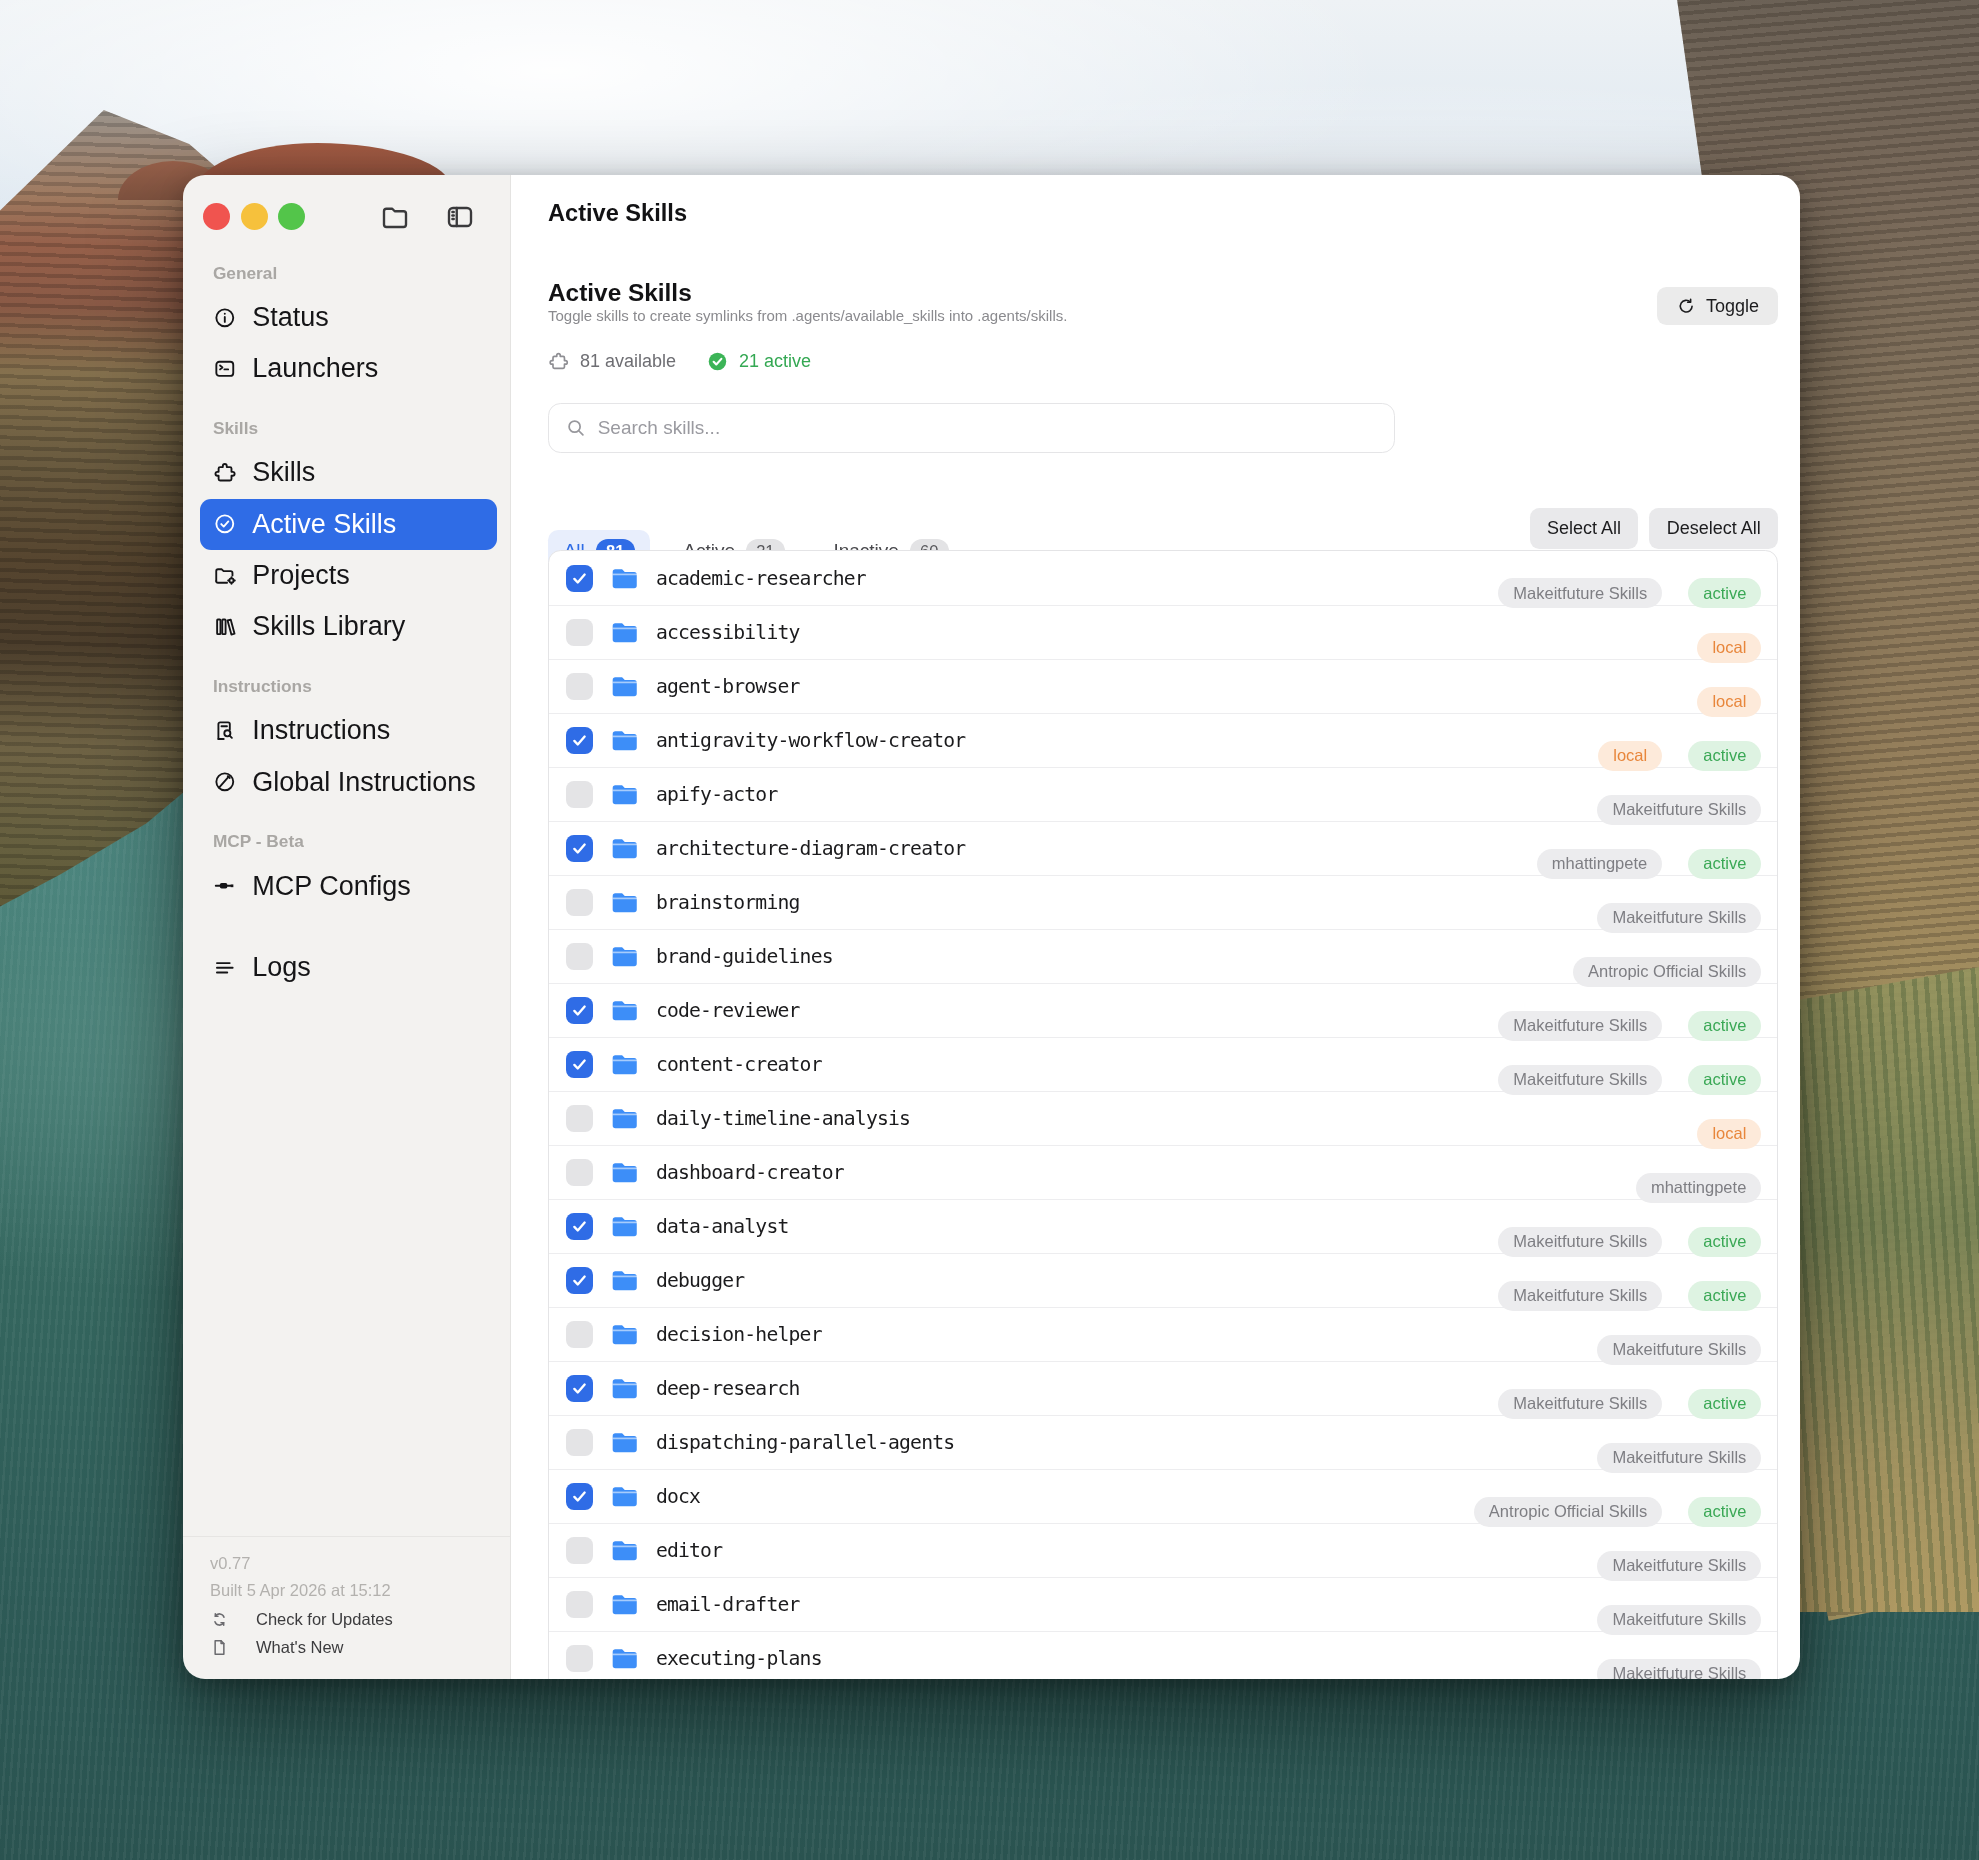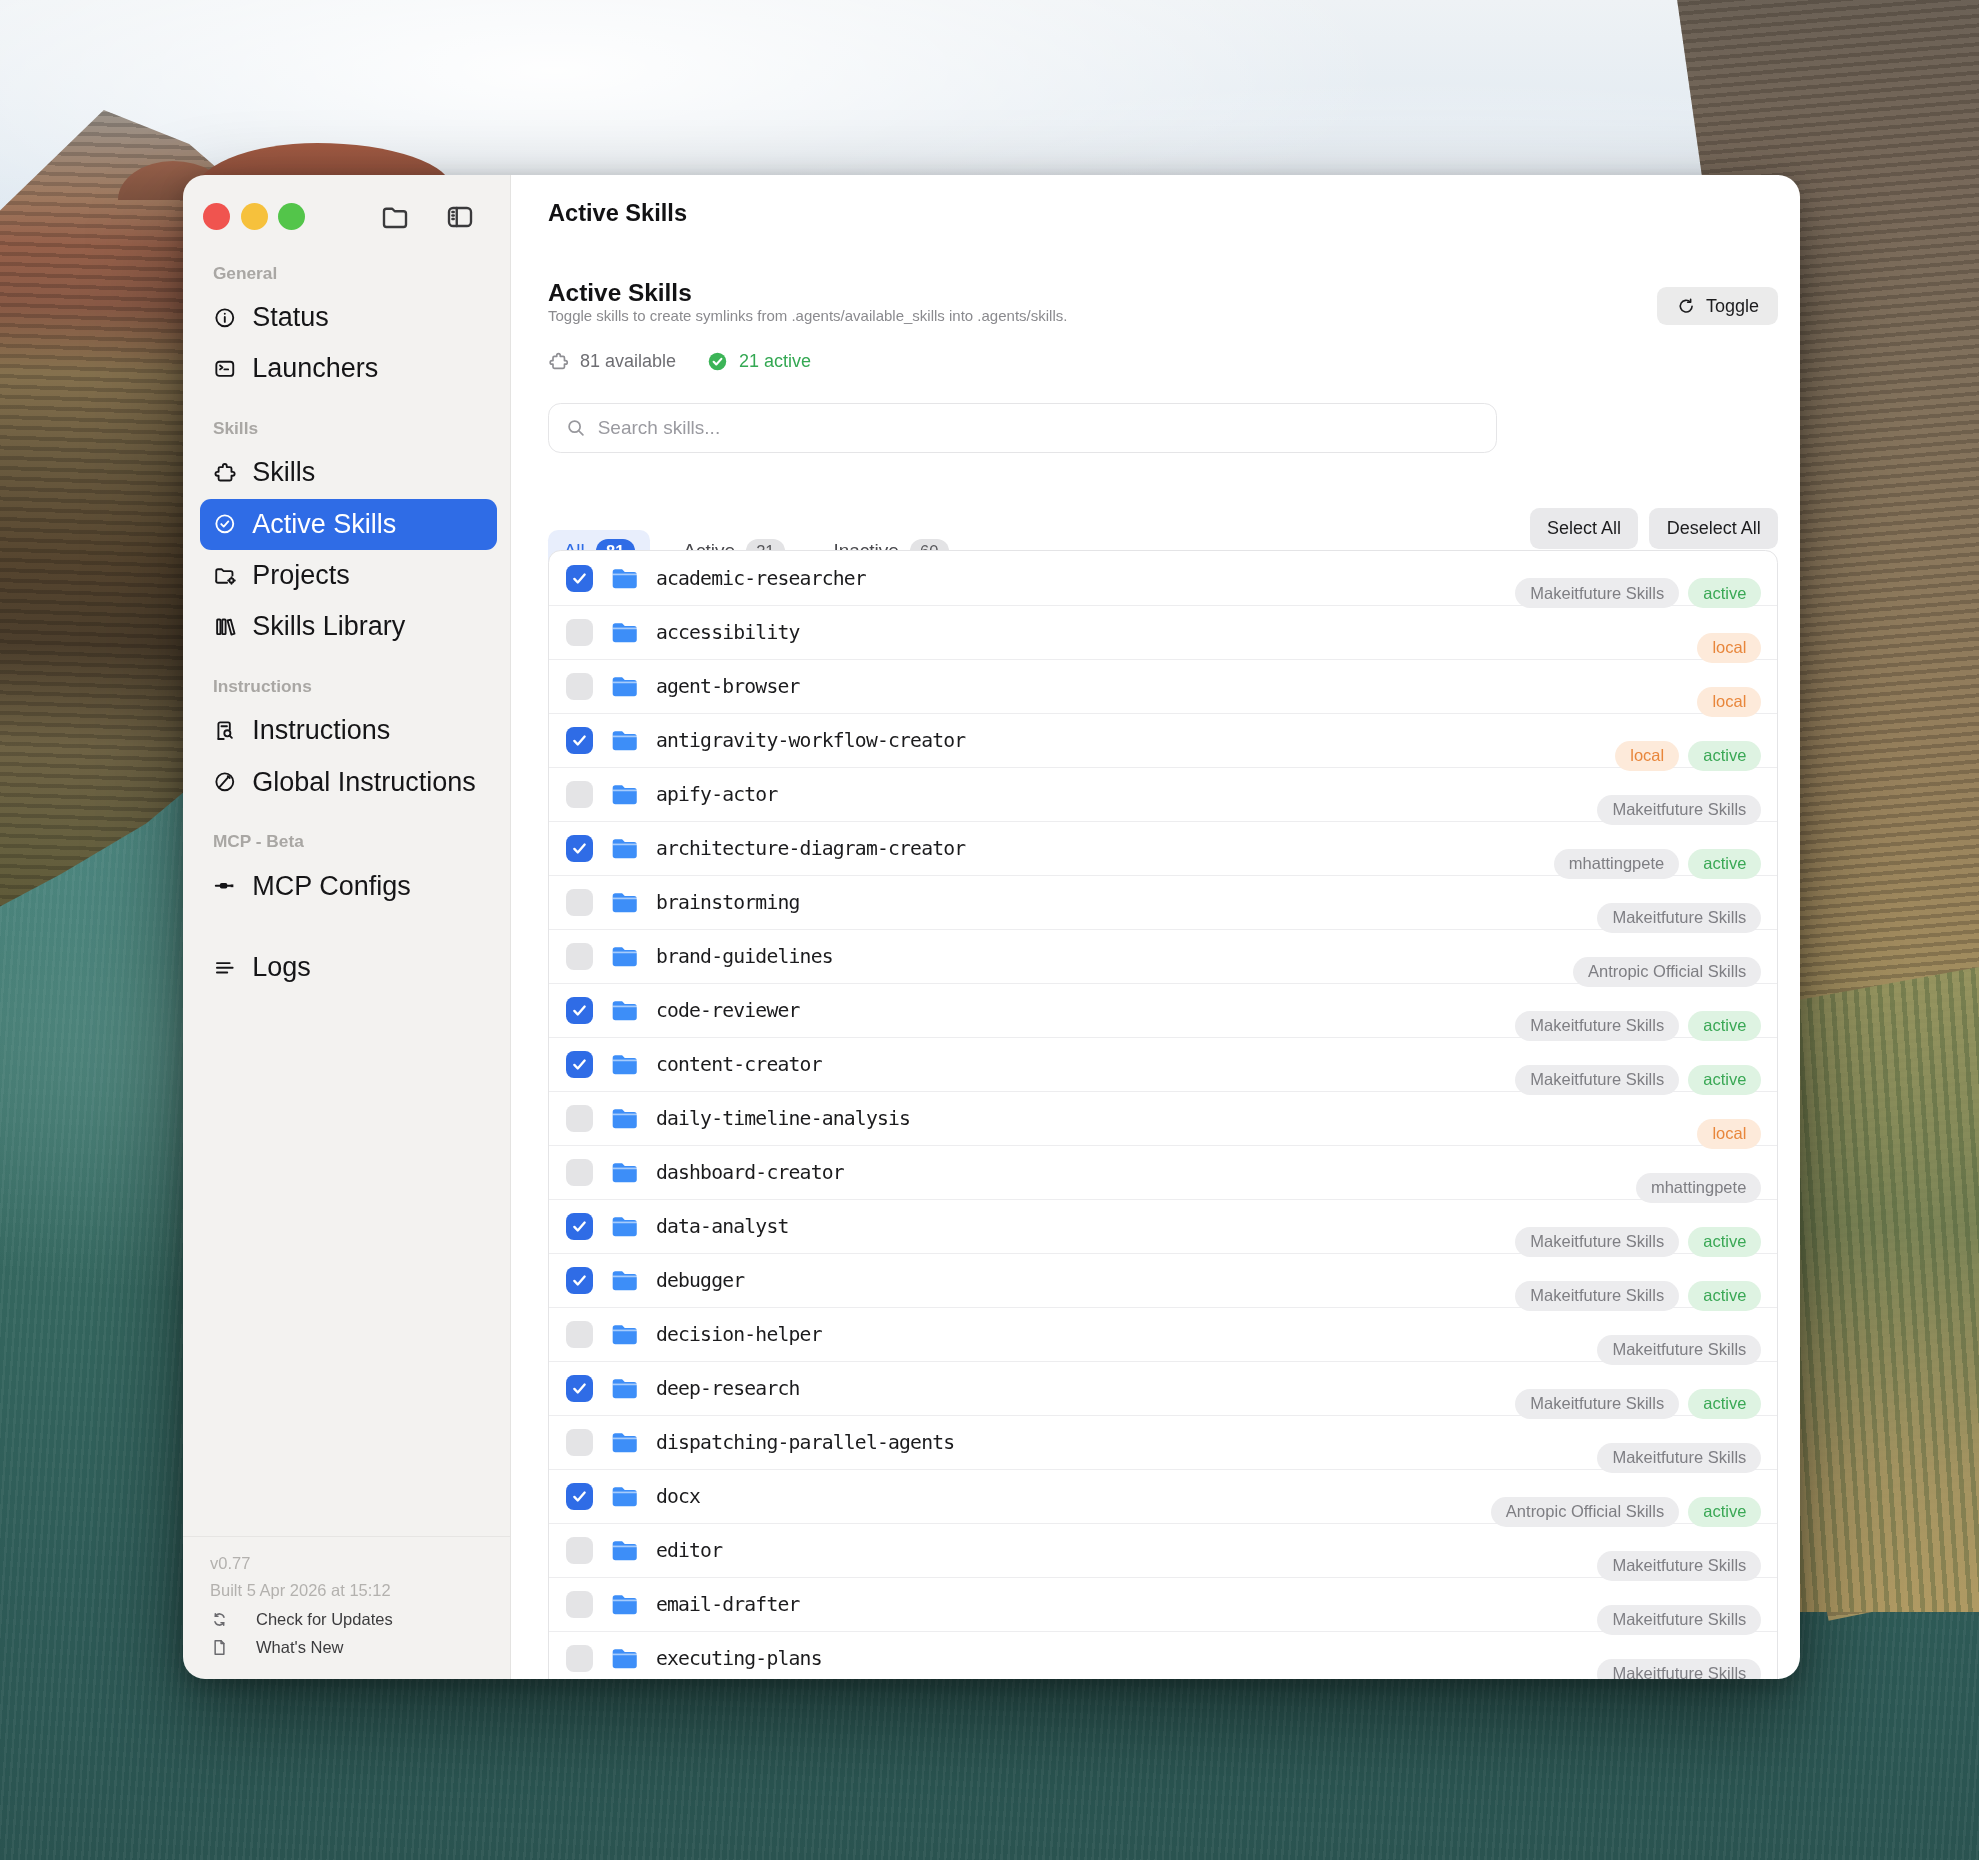--- a/index.html
+++ b/index.html
@@ -75,21 +75,21 @@
   .page-head-desc { position:absolute; top:132px; left:37px; font-size:15px; color:#8a8a8e; }
   .refresh-btn { position:absolute; top:112px; right:22px; height:38px; display:flex; align-items:center;
     gap:9.4px; padding:0 19px; background:#ebebeb; border:none; border-radius:9.4px; font-size:18px; color:#1c1c1e;
     font-family:inherit; }
   .refresh-btn .ico { width:20.4px; height:20.4px; }
   .stats { position:absolute; top:176px; left:37px; display:flex; align-items:center; gap:31px; }
   .stat { display:flex; align-items:center; gap:11px; font-size:18px; color:#6e6e73; }
   .stat .ico { width:21px; height:21px; color:#8e8e93; }
   .stat.green { color:#34a853; }
   .controls { position:absolute; top:228px; left:37px; right:22px; display:flex; align-items:center; }
-  .search { width:949px; height:50px; border:1.6px solid #e5e5e7; border-radius:12.6px; background:#fff;
+  .search { width:847px; height:50px; border:1.6px solid #e5e5e7; border-radius:12.6px; background:#fff;
     display:flex; align-items:center; padding:0 15.7px; gap:11px; }
   .search .ico { width:22px; height:22px; color:#98989d; flex:none; }
   .search input { border:none; outline:none; flex:1; font-size:19px; color:#1c1c1e; font-family:inherit; background:transparent; }
   .search input::placeholder { color:#9a9aa0; }
   .src-group { margin-left:auto; display:flex; align-items:center; gap:17.3px; }
   .src-label { font-size:19px; color:#1c1c1e; }
   .select { width:285px; height:46px; background:#e9e9eb; border-radius:9.4px; display:flex; align-items:center;
     padding:0 14px 0 19px; font-size:19px; color:#1c1c1e; }
   .select .ico { margin-left:auto; width:20.4px; height:20.4px; color:#3c3c3e; }
   .tabs-row { position:absolute; top:309px; left:37px; right:22px; display:flex; align-items:center; }
@@ -106,21 +106,21 @@
     border-radius:12.6px; background:#fff; overflow:hidden; }
   .row { height:54px; display:flex; align-items:center; padding:0 15.7px 0 17.3px; }
   .row + .row { border-top:1.6px solid #ededef; }
   .cb { width:27px; height:27px; border-radius:7.9px; flex:none; display:inline-flex; align-items:center; justify-content:center; }
   .cb.on { background:var(--accent,#2e6be5); }
   .cb.off { background:#e4e4e6; }
   .cb svg { width:19px; height:19px; }
   .folder { width:28px; height:25px; margin-left:17.3px; flex:none; display:inline-flex; }
   .folder svg { width:28px; height:25px; }
   .skill-name { margin-left:17.3px; font-family:"DejaVu Sans Mono", monospace; font-size:19.7px; color:#1b1b1d; letter-spacing:-0.8px; }
-  .badges { margin-left:auto; display:flex; gap:9px; align-items:center;margin-top:30px; }
+  .badges { margin-left:auto; display:flex; gap:26px; align-items:center;margin-top:30px; }
   .badge { padding:5.5px 15px; border-radius:785px; font-size:16.5px; white-space:nowrap; }
   .badge.source { background:#ececee; color:#7e7e83; }
   .badge.active { background:#def3e2; color:var(--green,#3aa855); }
   .badge.local { background:#fdeada; color:var(--orange,#e8863b); }
 
   .ico svg { width:100%; height:100%; display:block; }
 </style>
 </head>
 <body>
 

